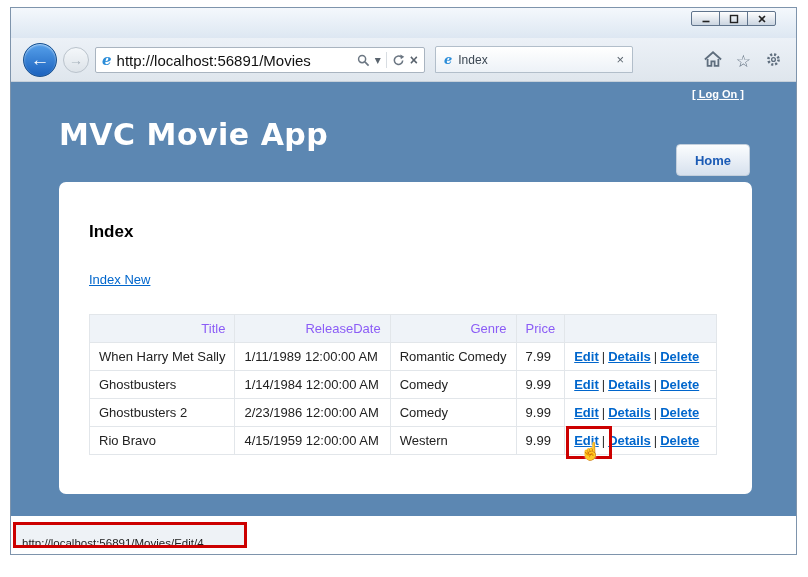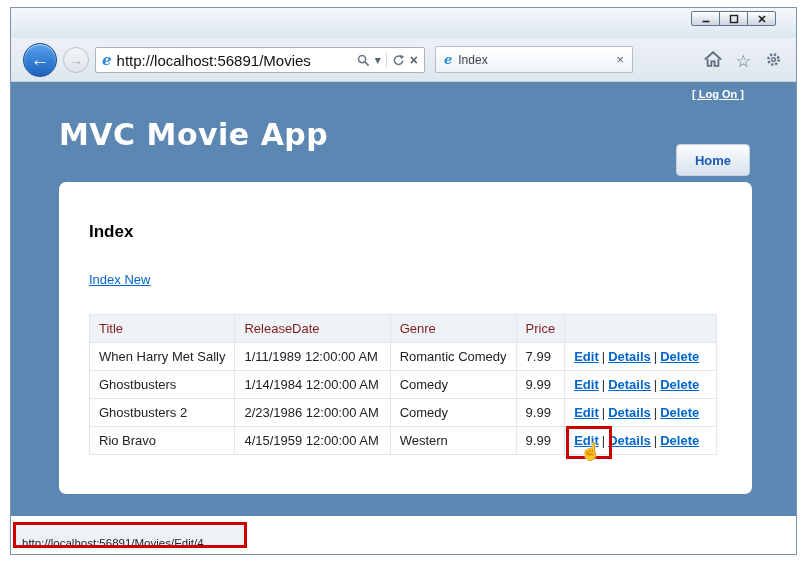--- a/index.html
+++ b/index.html
@@ -64,21 +64,21 @@
               display:flex; align-items:center; justify-content:center; cursor:pointer; }
 
   .panel { position:absolute; left:48px; top:100px; width:693px; height:312px;
            background:var(--panel-background,#fff); border-radius:7px; padding:40px 30px 0; }
   .page-heading { font-size:17px; color:#000; font-weight:bold; margin-bottom:28px; }
   .create-new { color:var(--link-blue,#0066CC); font-size:13px; text-decoration:underline; cursor:pointer; }
 
   table.movies { margin-top:26px; border-collapse:collapse; width:628px; font-size:13px; }
   .movies th, .movies td { border:1px solid #E2E6EA; padding:6px 9px; text-align:left;
                            color:#222; font-weight:normal; white-space:nowrap; }
-  .movies thead th { background:#EFF3F8; color:#7f1d1d; }
+  .movies thead th { background:#EFF3F8; color:#8b5cf6;text-align:right; }
   .movies .actions a { color:var(--link-blue,#0066CC); font-weight:bold; text-decoration:underline; cursor:pointer; }
   .movies .sep { color:#333; padding:0 3px; }
 
   .edit-wrap { position:relative; display:inline-block; }
   .hl-edit { position:absolute; left:-8px; top:-7px; width:46px; height:33px;
              border:3px solid var(--highlight-red,#C00); pointer-events:none; }
   .cursor-hand { position:absolute; left:6px; top:8px; font-size:17px; color:#000;
                  text-shadow:0 0 2px #fff; pointer-events:none; }
 
   

